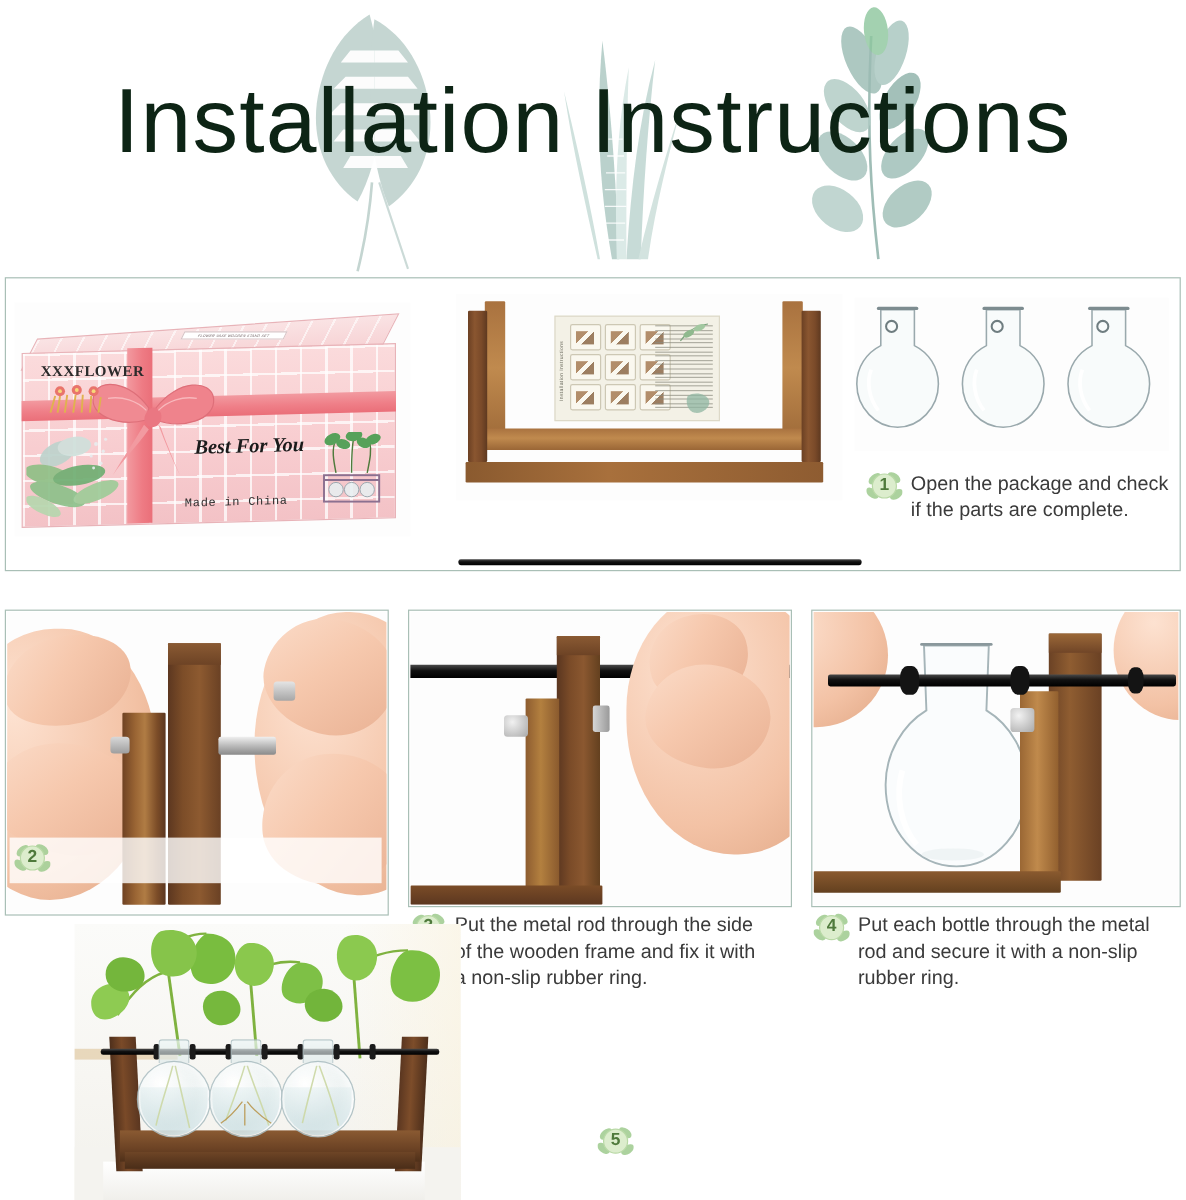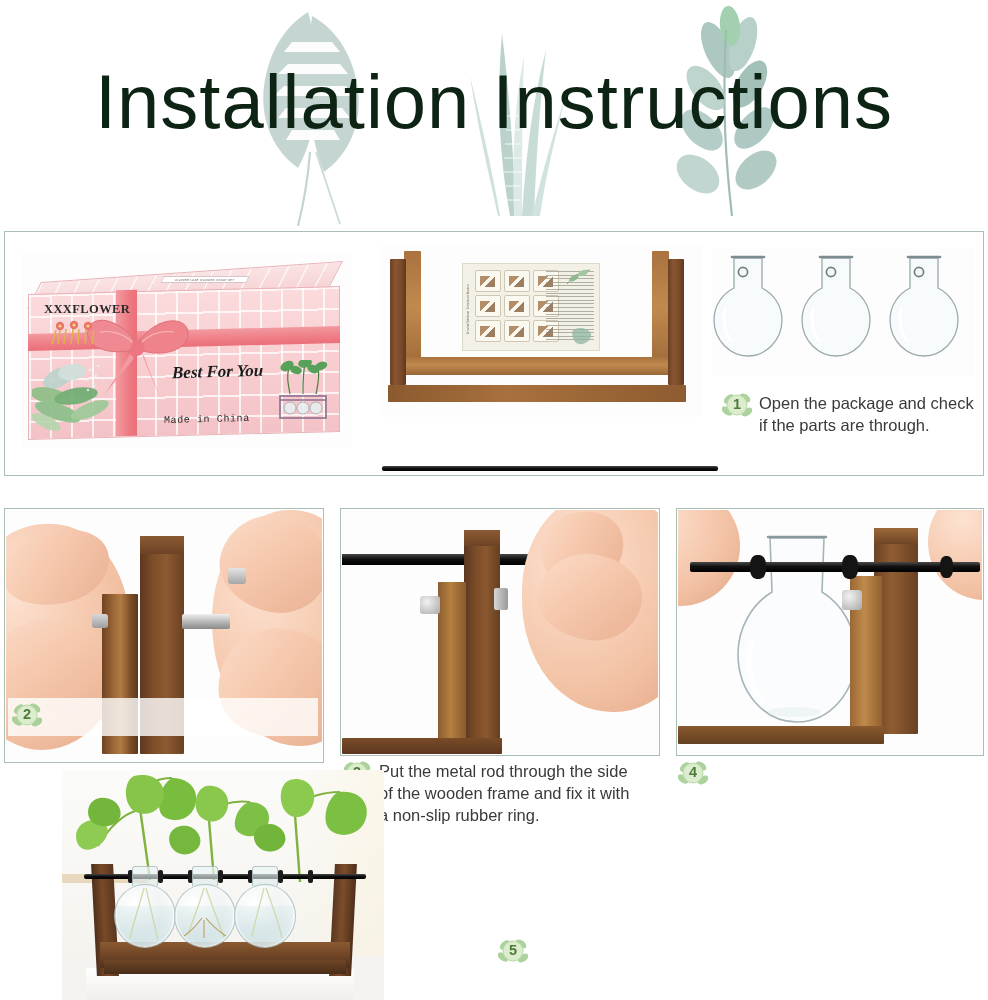--- a/index.html
+++ b/index.html
@@ -61,21 +61,21 @@
     position: absolute; left: 0; top: 0; width: 30px; height: 30px;
     display: flex; align-items: center; justify-content: center;
     font-size: 14.5px; font-weight: 700; color: #4f7a3c;
     font-family: "Liberation Sans", sans-serif;
   }
 
   
   .photo { position: absolute; overflow: hidden; background: #fdfdfd; }
 
   
-  #giftbox { left: 22px; top: 252px; width: 330px; height: 195px; }
+  #giftbox { left: 12px; top: 252px; width: 330px; height: 195px; }
   .box-wrap { position: absolute; left: 0; top: 12px; width: 330px; height: 180px; }
   .box-front {
     position: absolute; left: 6px; top: 26px; width: 312px; height: 146px;
     background:
       repeating-linear-gradient(to right, rgba(255,255,255,.75) 0 2px, transparent 2px 21px),
       repeating-linear-gradient(to bottom, rgba(255,255,255,.75) 0 2px, transparent 2px 21px),
       linear-gradient(to bottom, #fbdbdc 0%, #f8cdd0 55%, #f3c2c6 100%);
     border: 1px solid #e8b3b8;
     transform: skewY(-1.5deg);
   }
@@ -441,21 +441,21 @@
         <g fill="#9ecb8e" opacity=".85">
           <ellipse cx="7" cy="9" rx="6" ry="3.6" transform="rotate(-40 7 9)"></ellipse>
           <ellipse cx="23" cy="8" rx="6" ry="3.6" transform="rotate(35 23 8)"></ellipse>
           <ellipse cx="5" cy="21" rx="6" ry="3.6" transform="rotate(38 5 21)"></ellipse>
           <ellipse cx="25" cy="22" rx="6" ry="3.6" transform="rotate(-34 25 22)"></ellipse>
         </g>
         <circle cx="15" cy="15" r="10" fill="#dcedcd" stroke="#b9d9a6" stroke-width="1"></circle>
       </svg>
       <span class="num">1</span>
     </div>
-    <span class="cap-text">Open the package and check if the parts are through.</span>
+    <span class="cap-text">Open the package and check if the parts are complete.</span>
   </div>
 
   <div class="panel" id="panel2"></div>
   <div class="photo" style="left:6px;top:510px;width:316px;height:251px;">
     <div class="scene">
       <div class="hand-blob" style="left:-46px;top:14px;width:170px;height:226px;border-radius:50% 46% 52% 48%;"></div>
       <div class="finger" style="left:-4px;top:20px;width:108px;height:74px;transform:rotate(-14deg);"></div>
       <div class="finger" style="left:-14px;top:110px;width:128px;height:92px;transform:rotate(8deg);"></div>
       <div class="hand-blob" style="right:-52px;top:0px;width:162px;height:236px;border-radius:48% 52% 46% 54%;"></div>
       <div class="finger" style="right:-8px;top:6px;width:110px;height:96px;transform:rotate(12deg);"></div>
@@ -568,20 +568,21 @@
         <g fill="#9ecb8e" opacity=".85">
           <ellipse cx="7" cy="9" rx="6" ry="3.6" transform="rotate(-40 7 9)"></ellipse>
           <ellipse cx="23" cy="8" rx="6" ry="3.6" transform="rotate(35 23 8)"></ellipse>
           <ellipse cx="5" cy="21" rx="6" ry="3.6" transform="rotate(38 5 21)"></ellipse>
           <ellipse cx="25" cy="22" rx="6" ry="3.6" transform="rotate(-34 25 22)"></ellipse>
         </g>
         <circle cx="15" cy="15" r="10" fill="#dcedcd" stroke="#b9d9a6" stroke-width="1"></circle>
       </svg>
       <span class="num">4</span>
     </div>
+    <span class="cap-text">Put each bottle through the metal rod and secure it with a non-slip rubber ring.</span>
   </div>
 
   <div class="photo" id="finalphoto">
     <div class="room-bg"></div>
     <div style="position:absolute;right:0;top:0;width:96px;height:230px;
                 background:linear-gradient(to right,rgba(250,245,230,0),rgba(250,242,220,.55));"></div>
     <div style="position:absolute;left:0;bottom:0;width:322px;height:44px;background:#f4f3ef;"></div>
     <div style="position:absolute;left:24px;bottom:0;width:268px;height:32px;
                 background:linear-gradient(to bottom,#ffffff,#f0efeb);"></div>
     <div style="position:absolute;left:0;top:104px;width:86px;height:9px;background:#e3cfae;opacity:.8;"></div>

